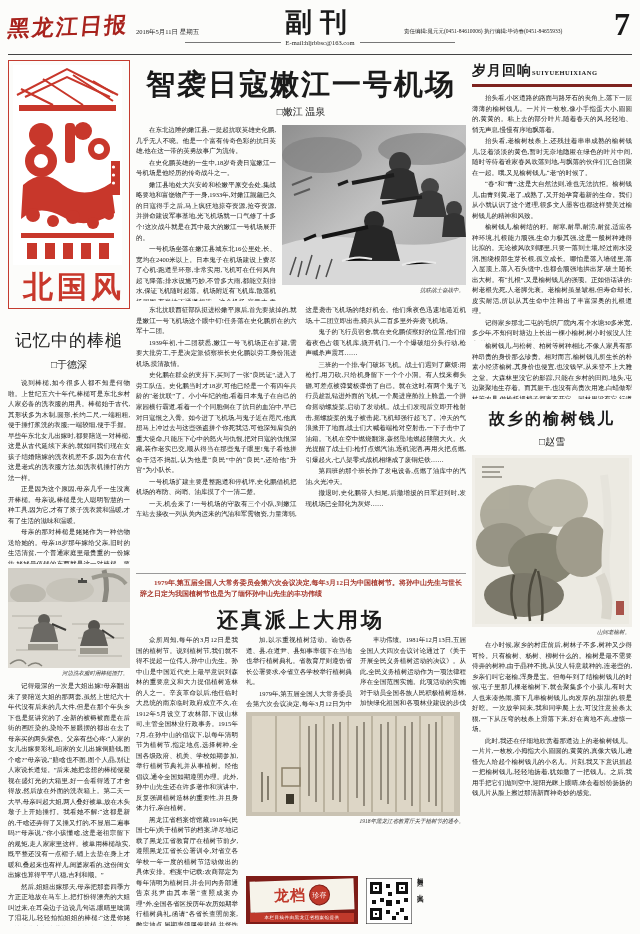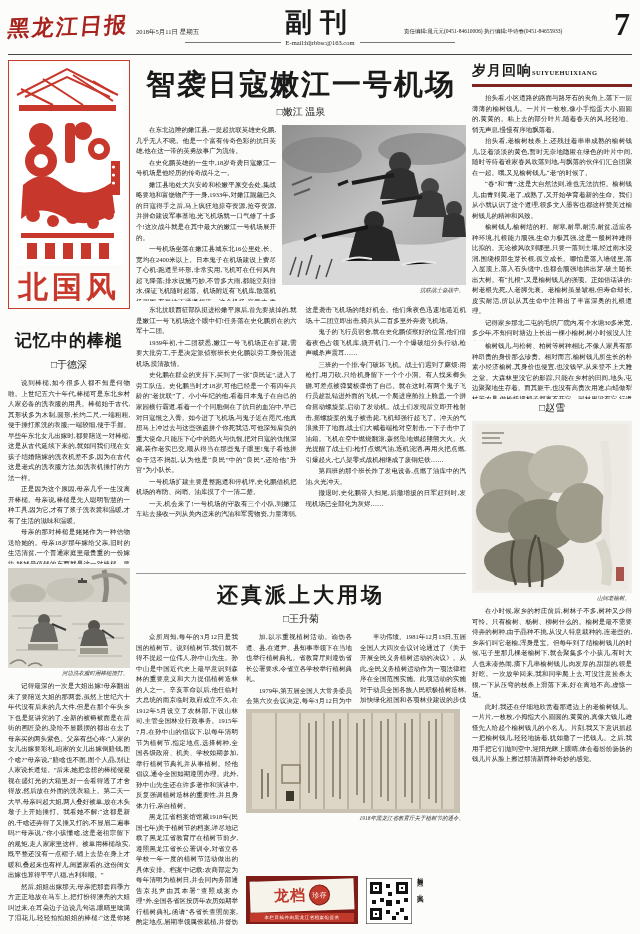--- a/index.html
+++ b/index.html
@@ -24,22 +24,22 @@
   .vrule{width:1px;background:#cfcfcc;}
   .col-left{width:122px;flex:none;display:flex;flex-direction:column;overflow:hidden;}
   .col-center{width:330px;flex:none;display:flex;flex-direction:column;overflow:hidden;}
   .col-right{width:160px;flex:none;display:flex;flex-direction:column;overflow:hidden;}
   
   .para{font-size:6.5px;line-height:1.62;text-align:justify;text-indent:2em;margin:0 0 1px;}
   .fig-caption{font-size:5.5px;color:#333;text-align:right;font-style:italic;margin:2px 2px 4px 0;}
   .author{font-size:10px;text-align:center;margin:2px 0 6px;color:#222;}
   
   .bgf-box{border:1.5px solid #c43b2f;padding:4px 4px 2px;margin-bottom:14px;}
-  .bgf-title{color:#c8372b;font-size:30px;font-weight:bold;text-align:center;letter-spacing:4px;margin:5px 0 3px;line-height:1.1;}
-  .art1-title{font-size:17px;font-weight:bold;text-align:center;margin:6px 0 4px;letter-spacing:1px;}
+  .bgf-title{color:#c8372b;font-size:30px;font-weight:bold;text-align:right;letter-spacing:4px;margin:5px 0 3px;line-height:1.1;}
+  .art1-title{font-size:17px;font-weight:normal;text-align:center;margin:6px 0 4px;letter-spacing:1px;}
   .clip1{height:186px;overflow:hidden;}
   .clip2{flex:1;overflow:hidden;}
   
   .headline{font-size:29px;font-weight:bold;text-align:center;letter-spacing:2px;margin:8px 0 2px;line-height:1.15;}
   .rowA{display:flex;gap:6px;}
   .rowA-text{width:140px;flex:none;height:176px;overflow:hidden;}
   .rowA-fig{width:184px;flex:none;}
   .rowB{column-count:2;column-gap:9px;height:262px;overflow:hidden;margin-top:4px;}
   .center-hr{height:1px;background:#999;margin:6px 0 3px;}
   .lede{color:#a8392e;font-weight:bold;font-size:7px;line-height:1.55;text-align:justify;margin:1px 4px 2px;text-indent:2em;}
@@ -231,22 +231,22 @@
           <p class="para">史化鹏在群众的支持下,买到了一张“良民证”,进入了劳工队伍。史化鹏当时才18岁,可他已经是一个有四年兵龄的“老抗联”了。小小年纪的他,看着日本鬼子在自己的家园横行霸道,看着一个个同胞倒在了抗日的血泊中,早已对日寇恨之入骨。如今进了飞机场,与鬼子近在咫尺,他真想马上冲过去与这些强盗拼个你死我活,可他深知肩负的重大使命,只能压下心中的怒火与仇恨,把对日寇的仇恨深藏,装作老实巴交,顺从得当在那些鬼子眼里!鬼子看他拼命干活不捣乱,认为他是“良民”中的“良民”,还给他“升官”为小队长。</p>
           <p class="para">一号机场扩建主要是整跑道和停机坪,史化鹏借机把机场的布防、岗哨、油库摸了个一清二楚。</p>
           <p class="para">一天,机会来了!一号机场的守敌有三个小队,到嫩江车站去接收一列从关内运来的汽油和军需物资,力量薄弱,这是袭击飞机场的绝好机会。他们乘夜色迅速地逼近机场,十二团立即出击,骑兵从二百多里外奔袭飞机场。</p>
           <p class="para">鬼子的飞行员宿舍,就在史化鹏侦察好的位置,他们借着夜色占领飞机库,撬开机门,一个个爆破组分头行动,枪声喊杀声震耳……</p>
           <p class="para">三班的一个排,专门破坏飞机。战士们遇到了麻烦:用枪打,用刀砍,只给机身留下一个个小洞。有人找来榔头砸,可差点被弹簧板弹伤了自己。就在这时,有两个鬼子飞行员趁乱钻进外面的飞机,一个爬进座舱拉上舱盖,一个拼命摇动螺旋桨,启动了发动机。战士们发现后立即开枪射击,摇螺旋桨的鬼子被击毙,飞机却强行起飞了。冲天的气浪掀开了地面,战士们大喊着端枪对空射击,一下子击中了油箱。飞机在空中燃烧翻滚,轰然坠地燃起熊熊大火。火光提醒了战士们:枪打点燃汽油,逐机浇洒,再用火把点燃,引爆起火,七八架零式战机相继成了废铜烂铁……</p>
           <p class="para">第四班的那个班长炸了发电设备,点燃了油库中的汽油,火光冲天。</p>
           <p class="para">撤退时,史化鹏带人扫尾,后撤增援的日军赶到时,发现机场已全部化为灰烬……</p>
         </div>
 
       <div class="center-hr"></div>
+      <div class="lede">1979年,第五届全国人大常务委员会第六次会议决定,每年3月12日为中国植树节。将孙中山先生与世长辞之日定为我国植树节也是为了缅怀孙中山先生的丰功伟绩</div>
       <h2 class="arbor-title">还真派上大用场</h2>
-      <div class="author">□王升菊</div>
 
       <div class="arbor-body">
         <div class="a-col1">
             <p class="para">众所周知,每年的3月12日是我国的植树节。说到植树节,我们就不得不提起一位伟人,孙中山先生。孙中山是中国近代史上最早意识到森林的重要意义和大力提倡植树造林的人之一。辛亥革命以后,他任临时大总统的南京临时政府成立不久,在1912年5月设立了农林部,下设山林司,主管全国林业行政事务。1915年7月,在孙中山的倡议下,以每年清明节为植树节,指定地点,选择树种,全国各级政府、机关、学校如期参加,举行植树节典礼并从事植树。经他倡议,通令全国如期遵照办理。此外,孙中山先生还在许多著作和演讲中,反复强调植树造林的重要性,并且身体力行,亲自植树。</p>
             <p class="para">黑龙江省档案馆馆藏1918年(民国七年)关于植树节的档案,详尽地记载了黑龙江省教育厅在植树节前夕,遵照黑龙江省长公署训令,对省立各学校一年一度的植树节活动做出的具体安排。档案中记载:农商部定为每年清明为植树日,并会同内务部通告京兆尹由其本署“查照成案办理”外,全国各省区按历年农历如期举行植树典礼,函请“各省长查照前案,酌定地点,届期率领属僚栽植,并督饬所属道县暨各学校一律遵办”,各地方由本省长咨并省城各机关暨首道,责员并饬各学校一体遵办,省教育厅“通饬省立各学校暨各县转饬学务遵照,将于本年植树节日或节后10日内选择适宜种植之时,在各就学校园及农场或校内隙地,由校长、教员督率学生多植荫木以时浇灌,期为成材”。通过以上档案记载显示了民国时期的植树节活动是由民国政府统一安排部署下进行的,当时植树节定为每年的清明节,具体承办实施单位为农商部,明确提出了每年清明节各省均须举行植树节活动,举行植树典礼,省长要亲临现场并督导植树,省府各县及长官共同参加。</p>
           </div>
         <div class="a-right">
           <div class="a-right-cols">
             <div>
                 <p class="para">加,以示重视植树活动。谕饬各道、县,在道尹、县知事率领下在当地也举行植树典礼。省教育厅则遵饬省长公署要求,令省立各学校举行植树典礼。</p>
@@ -329,20 +329,21 @@
           <p class="para">抬头看,小区道路的路面与路牙石的夹角上,落下一层薄薄的榆树钱儿。一片片一枚枚,像小手指蛋大小,圆圆的,黄黄的。粘上去的部分叶片,随着春天的风,轻轻地、悄无声息,慢慢有序地飘落着。</p>
           <p class="para">抬头看,老榆树枝条上,还残挂着串串成熟的榆树钱儿,泛着淡淡的黄色,暂时无奈地隐匿在绿色的叶片中间,随时等待着谁家春风吹落到地,与飘落的伙伴们汇合团聚在一起。哦,又见榆树钱儿,“老”的时候了。</p>
           <p class="para">“春”和“青”,这是大自然法则,谁也无法抗拒。榆树钱儿,由青到黄,老了,成熟了,又开始孕育着新的生命。我们从小就认识了这个道理,很多文人墨客也都这样赞美过榆树钱儿的精神和风致。</p>
           <p class="para">榆树钱儿,榆树结的籽。耐寒,耐旱,耐涝,耐贫,适应各种环境,扎根能力顽强,生命力极其强,这是一般树种难得比拟的。无论被风吹到哪里,只要一落到土壤,经过雨水浸润,围绕根部生芽长根,孤立成长。哪怕是落入墙缝里,落入屋顶上,落入石头缝中,也都会顽强地拱出芽,破土随长出大树。有“扎根”,又是榆树钱儿的强项。正如俗话讲的:树老根先死,人老脚先衰。老榆树虽显皱相,但寿命却长,皮实耐活,所以从其生命中注释出了丰富深奥的扎根道理。</p>
           <p class="para">记得家乡那北二屯的毛织厂院内,有个水塘30多米宽,多少年,不知何时塘边上长出一棵小榆树,树小时候没人注意,待发现时已长出惊讶的成儿碗了。人们不知道塘上小榆树有多少个年轮,只知道发现后长得很快,几年才长到两米多高。小镇上的人们站在塘边,惊叹榆树顽强与这个奇妙的景致。每当看到水塘上的小榆树,我就想起了入园的那个“梧桐塔”的故事,和关于这个故事诞生出来的那句“20年前栽刺树,20年后刺栽你”的名言。早在2012年,这里因迁盖了新住宅小区,水塘填了,树也没了。后来每当路过或在城外远眺时,也再见不到那棵站立的小榆树了。为此,我还感叹“广塔和树”的消失有过几阵子的惋惜。</p>
         </div>
       <div style="height:58px;overflow:hidden;">
           <p class="para">榆树钱儿,与松树、柏树等树种相比,不像人家具有那种昂贵的身价那么珍贵。相对而言,榆树钱儿所生长的朴素小经济榆树,其身价也便宜,也没钱罕,从来登不上大雅之堂。大森林里没它的影踪,只能在乡村的田间,地头,屯边聚聚地生存着。而其躯干,也没有高贵次用途,白蜡做犁杖等农具,做枪托把档子都离不开它。园林里没有它,行道树上没有它。就像松树等是城里人,而榆树是庄稼人似的。土,平常土。不过,很贱很土,但很耐寒。不娇贵,耐风雨,不用打扮,不用侍弄,自由自在地长,泼泼拉拉地活着。而其自然质朴硬度,硬度,倒是一流的。坚硬有韧劲,有韧劲儿的地方,还真派上大用场。这种潜于贱活,骨子里的高贵品质,也正是我家乡的那些精瘦筋骨难能可贵之处。</p>
         </div>
 
+      <div class="art3-title">故乡的榆树钱儿</div>
       <div class="author">□赵雪</div>
 
       <svg width="160" height="172" viewBox="0 0 160 172">
         <rect width="160" height="172" fill="#f1efe9"></rect>
         <rect x="3" y="3" width="154" height="166" fill="#eceae2"></rect>
         <g opacity="0.9">
           <ellipse cx="46" cy="60" rx="38" ry="30" fill="#a8a595"></ellipse>
           <ellipse cx="30" cy="90" rx="26" ry="22" fill="#8e8b7c"></ellipse>
           <ellipse cx="86" cy="48" rx="30" ry="24" fill="#b8b5a6"></ellipse>
           <ellipse cx="70" cy="104" rx="34" ry="26" fill="#7c7968"></ellipse>

